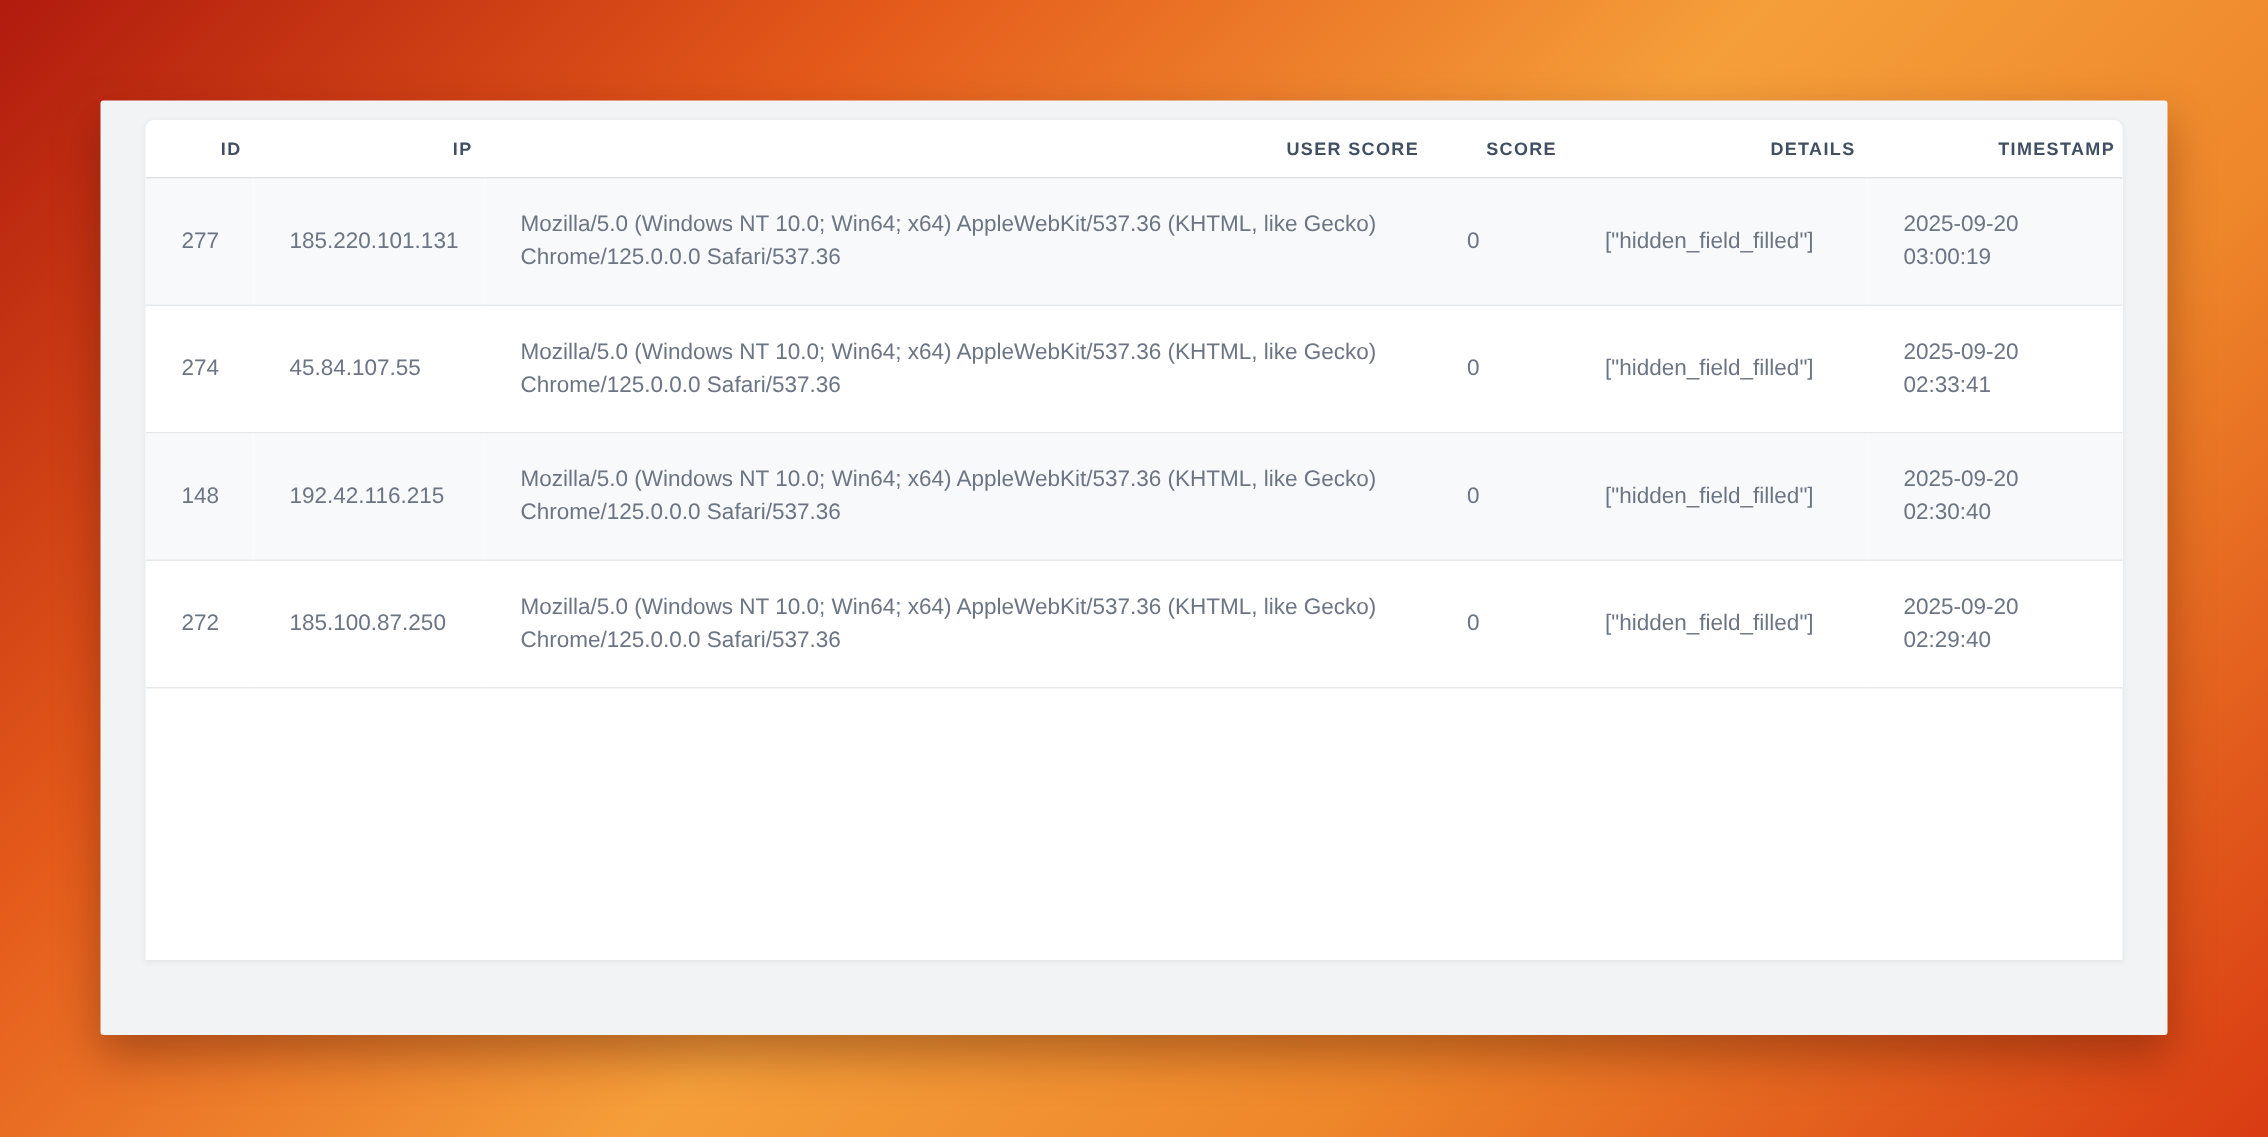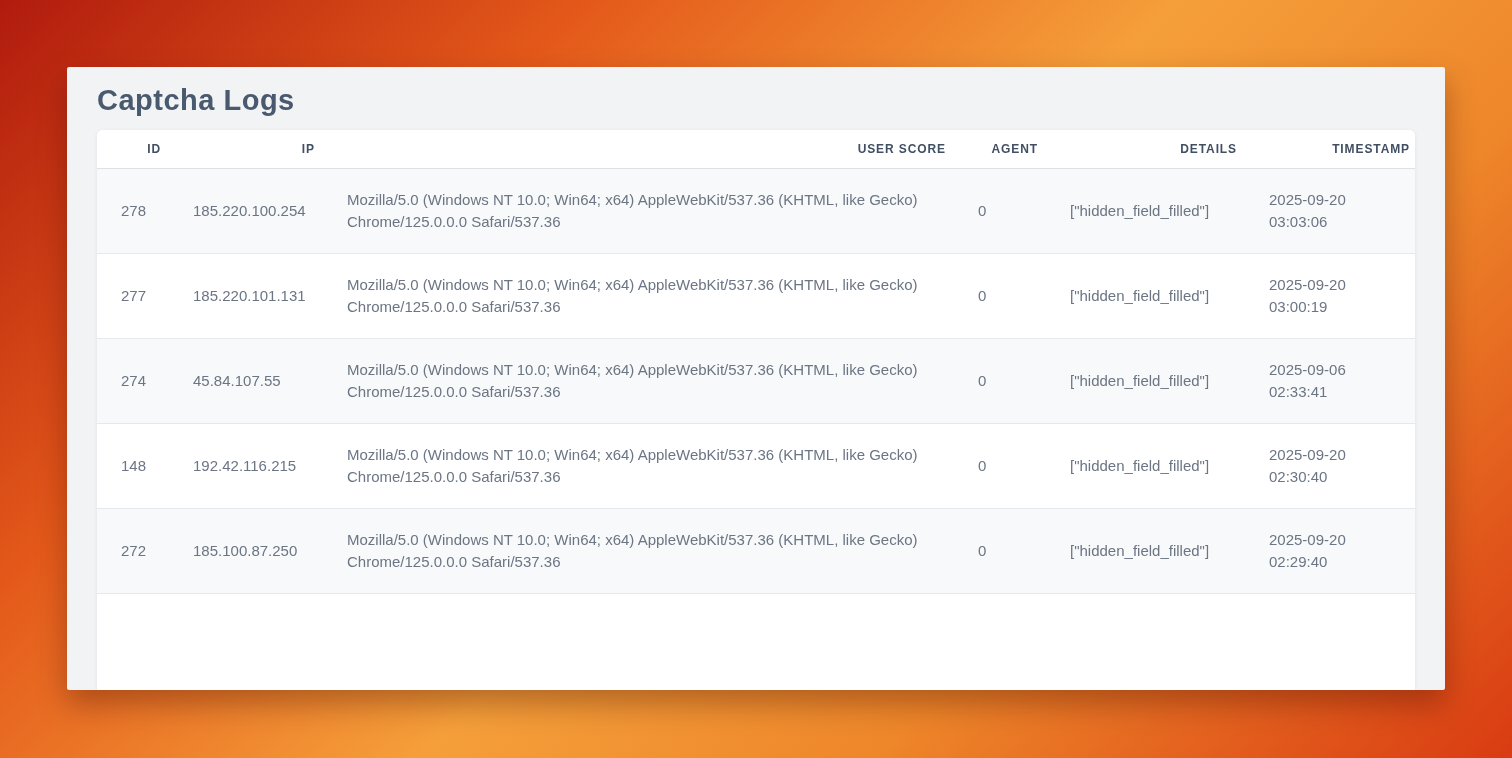--- a/index.html
+++ b/index.html
@@ -79,65 +79,56 @@
   .col-ua { width: 631px; }
   .col-score { width: 92px; }
   .col-details { width: 199px; }
   .col-ts { width: 173px; }
 </style>
 </head>
 <body>
 
 <div class="bg">
   <div class="card">
-    <h1 class="card-title">Captcha Logs</h1>
     <div class="table-wrap">
       <table>
         <colgroup>
           <col class="col-id">
           <col class="col-ip">
           <col class="col-ua">
           <col class="col-score">
           <col class="col-details">
           <col class="col-ts">
         </colgroup>
         <thead>
           <tr>
             <th>ID</th>
             <th>IP</th>
             <th>USER SCORE</th>
-            <th>AGENT</th>
+            <th>SCORE</th>
             <th>DETAILS</th>
             <th>TIMESTAMP</th>
           </tr>
         </thead>
         <tbody>
-            <tr>
-    <td>278</td>
-    <td>185.220.100.254</td>
-    <td>Mozilla/5.0 (Windows NT 10.0; Win64; x64) AppleWebKit/537.36 (KHTML, like Gecko) Chrome/125.0.0.0 Safari/537.36</td>
-    <td>0</td>
-    <td>["hidden_field_filled"]</td>
-    <td>2025-09-20 03:03:06</td>
-  </tr>
             <tr>
     <td>277</td>
     <td>185.220.101.131</td>
     <td>Mozilla/5.0 (Windows NT 10.0; Win64; x64) AppleWebKit/537.36 (KHTML, like Gecko) Chrome/125.0.0.0 Safari/537.36</td>
     <td>0</td>
     <td>["hidden_field_filled"]</td>
     <td>2025-09-20 03:00:19</td>
   </tr>
             <tr>
     <td>274</td>
     <td>45.84.107.55</td>
     <td>Mozilla/5.0 (Windows NT 10.0; Win64; x64) AppleWebKit/537.36 (KHTML, like Gecko) Chrome/125.0.0.0 Safari/537.36</td>
     <td>0</td>
     <td>["hidden_field_filled"]</td>
-    <td>2025-09-06 02:33:41</td>
+    <td>2025-09-20 02:33:41</td>
   </tr>
             <tr>
     <td>148</td>
     <td>192.42.116.215</td>
     <td>Mozilla/5.0 (Windows NT 10.0; Win64; x64) AppleWebKit/537.36 (KHTML, like Gecko) Chrome/125.0.0.0 Safari/537.36</td>
     <td>0</td>
     <td>["hidden_field_filled"]</td>
     <td>2025-09-20 02:30:40</td>
   </tr>
             <tr>

